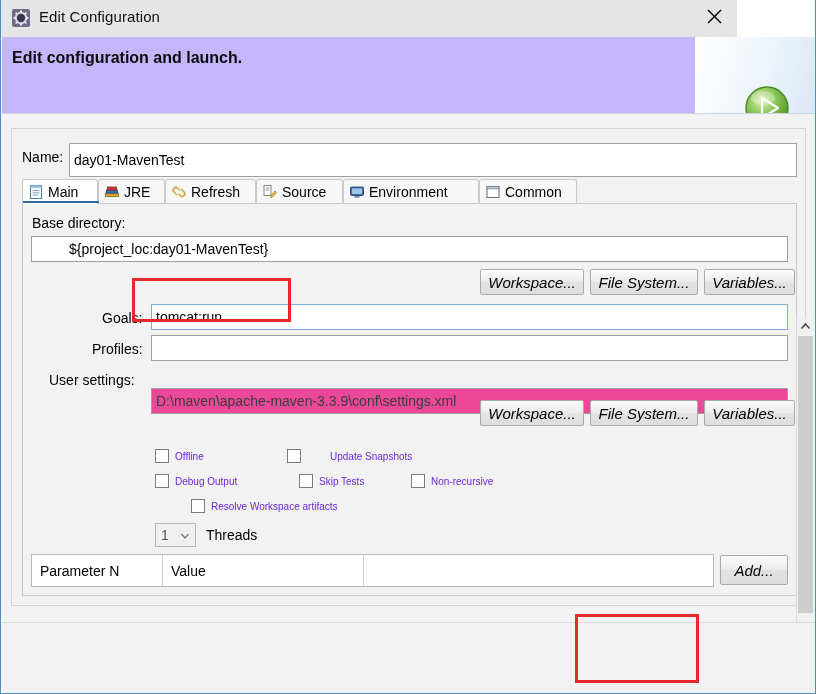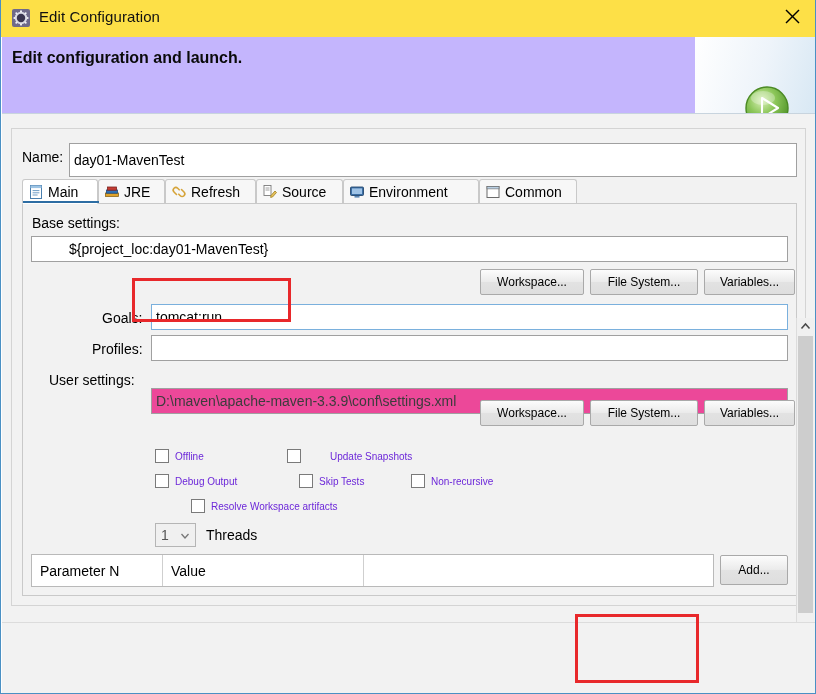--- a/index.html
+++ b/index.html
@@ -26,22 +26,22 @@
     border-left: 1px solid #4a90c4;
     border-right: 1px solid #4a90c4;
     border-bottom: 1px solid #4a90c4;
     box-sizing: border-box;
   }
 
   
   #titlebar {
     position: absolute;
     left: 0; top: 0;
-    width: 814px; height: 37px;
-    background: #fde047;
+    width: 736px; height: 37px;
+    background: #e5e5e5;
   }
   #app-icon {
     position: absolute;
     left: 10px; top: 8px;
     width: 20px; height: 20px;
   }
   #title-text {
     position: absolute;
     left: 38px; top: 8px;
     font-size: 15px;
@@ -195,27 +195,28 @@
   }
   .txtbox.focused { border: 1px solid #7ab0dd; }
   .txtbox.readonly { background: #ec4899; color: #3c3c3c; margin-top: 22px; }
 
   .btn {
     position: absolute;
     background: linear-gradient(#fcfcfc, #ebebeb 48%, #e2e2e2 52%, #dedede);
     border: 1px solid #a9a9a9;
     box-sizing: border-box;
     font-family: "Liberation Sans", sans-serif;
-    font-size: 12px;
+    font-size: 15px;
     color: #000;
     cursor: pointer;
     height: 26px;
     border-radius: 2px;
     display: flex; align-items: center; justify-content: center;
     white-space: nowrap;
+    font-style: italic;
   }
 
   .cbrow { position: absolute; display: flex; align-items: center; cursor: pointer; }
   .cbox {
     width: 14px; height: 14px;
     border: 1px solid #7a7a7a;
     background: #ffffff;
     box-sizing: border-box;
     margin-right: 6px;
     flex: 0 0 14px;
@@ -411,21 +412,21 @@
               <rect x="2" y="2.5" width="12" height="2.4" fill="#b9cfe3" stroke="#6b6b6b" stroke-width=".6"></rect>
             </svg>
           </span>
           <span>Common</span>
         </div>
 
       </div>
 
       <div id="tabpane">
 
-        <span class="lbl" style="left:9px; top:11px;">Base settings:</span>
+        <span class="lbl" style="left:9px; top:11px;">Base directory:</span>
 
         <input class="txtbox" style="left: 8px; top: 32px; width: 757px; padding-left: 37px;" type="text" value="${project_loc:day01-MavenTest}">
 
         <button class="btn" style="left:457px; top:65px; width:104px;">Workspace...</button>
         <button class="btn" style="left:567px; top:65px; width:108px;">File System...</button>
         <button class="btn" style="left:681px; top:65px; width:91px;">Variables...</button>
 
         <span class="lbl" style="left:79px; top:106px;">Goals:</span>
         <input class="txtbox focused" style="left: 128px; top: 100px; width: 637px;" type="text" value="tomcat:run">
 

